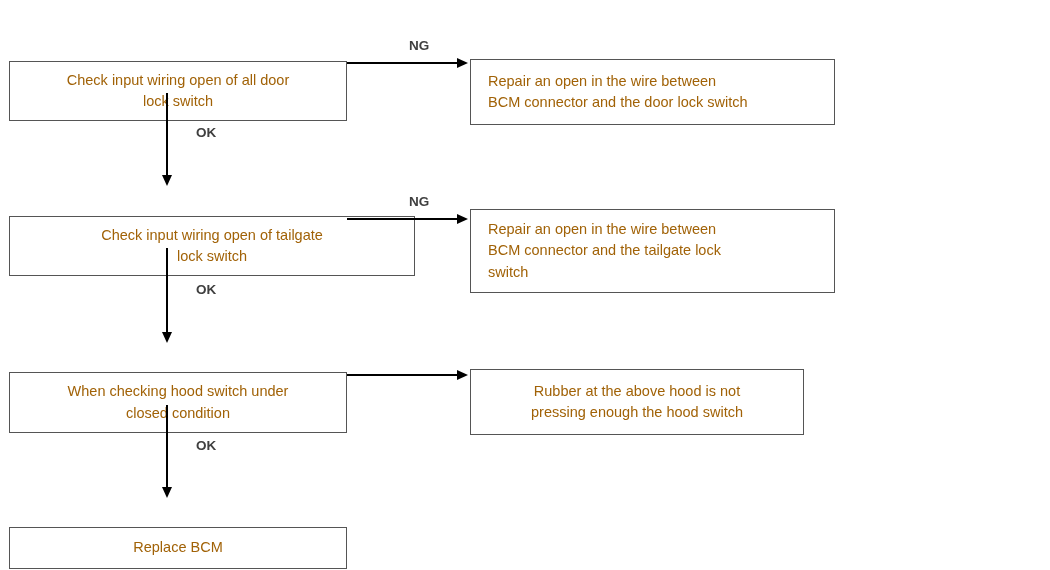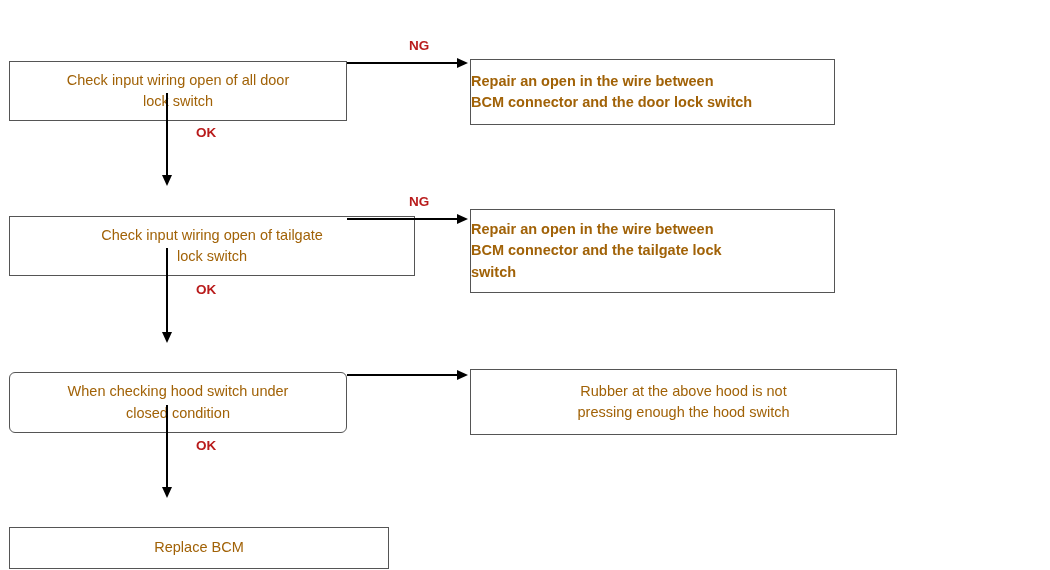--- a/index.html
+++ b/index.html
@@ -27,21 +27,21 @@
     line-height: 1.45;
     margin-top: 28px;
   }
   .node.center {
     justify-content: center;
     text-align: center;
   }
   .node.left {
     justify-content: flex-start;
     text-align: left;
-    font-weight: bold;
+    padding-left: 17px;
   }
   .node .txt {
     display: block;
     white-space: pre-line;
   }
   
   .vline {
     position: absolute;
     width: 1.6px;
     background: #000000;
@@ -64,21 +64,21 @@
     width: 0;
     height: 0;
     border-top: 5.5px solid transparent;
     border-bottom: 5.5px solid transparent;
     border-left: 11px solid #000000;
   }
   .edge-label {
     position: absolute;
     font-size: 13.5px;
     font-weight: bold;
-    color: #b91c1c;
+    color: #404040;
     white-space: pre-line;
     line-height: 1.18;
     padding-left: 20px;
   }
   .edge-label.center {
     text-align: center;
   }
 </style>
 </head>
 <body>
@@ -115,34 +115,34 @@
   </div>
 
   <div class="hline" style="left:347px; top:218px; width:112px;"></div>
   <div class="arrow-right" style="left:457px; top:213.5px;"></div>
   <div class="edge-label" style="left:389px; top:194px;">NG</div>
 
   <div class="vline" style="left:166px; top:248px; height:85px;"></div>
   <div class="arrow-down" style="left:161.5px; top:332px;"></div>
   <div class="edge-label" style="left:176px; top:282px;">OK</div>
 
-  <div class="node center" style="left:9px; top:344px; width:338px; height:61px;border-radius:6px;">
+  <div class="node center" style="left:9px; top:344px; width:338px; height:61px;">
     <span class="txt">When checking hood switch under
 closed condition</span>
   </div>
 
-  <div class="node center" style="left:470px; top:341px; width:427px; height:66px;">
+  <div class="node center" style="left:470px; top:341px; width:334px; height:66px;">
     <span class="txt">Rubber at the above hood is not
 pressing enough the hood switch</span>
   </div>
 
   <div class="hline" style="left:347px; top:374px; width:112px;"></div>
   <div class="arrow-right" style="left:457px; top:369.5px;"></div>
 
   <div class="vline" style="left:166px; top:405px; height:83px;"></div>
   <div class="arrow-down" style="left:161.5px; top:487px;"></div>
   <div class="edge-label" style="left:176px; top:438px;">OK</div>
 
-  <div class="node center" style="left:9px; top:499px; width:380px; height:42px;">
+  <div class="node center" style="left:9px; top:499px; width:338px; height:42px;">
     <span class="txt">Replace BCM</span>
   </div>
 
 </div>
 
 </body></html>

